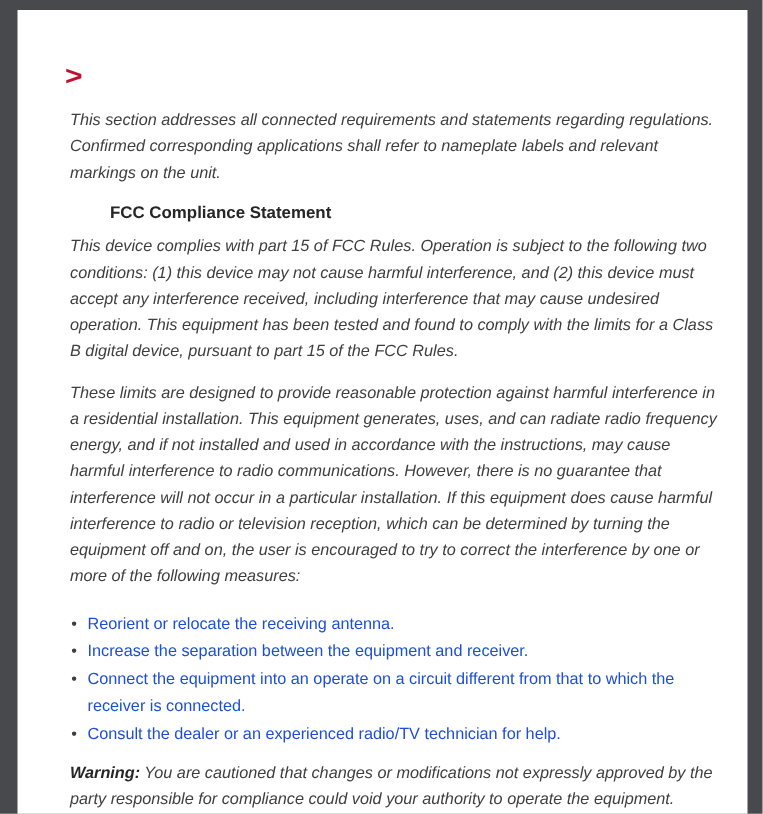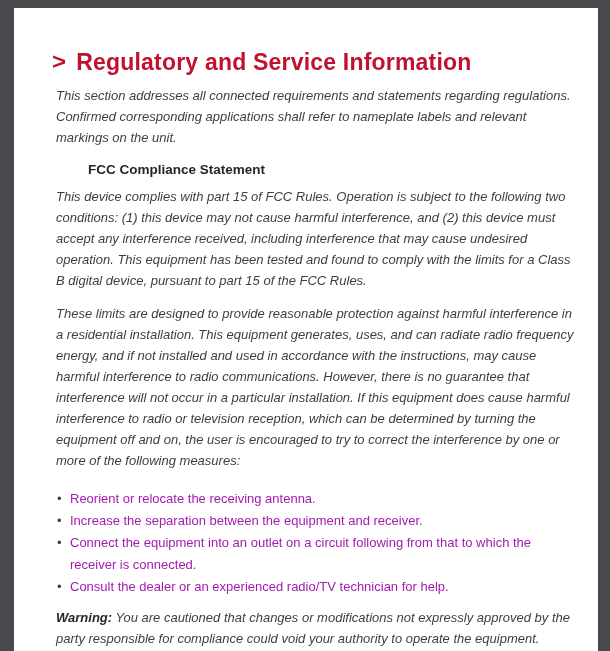--- a/index.html
+++ b/index.html
@@ -58,21 +58,21 @@
   .sub-heading {
     margin: 14px 0 0 0;
     color: #262626;
     font-size: 13.5px;
     font-weight: bold;
     padding-left: 44px;
   }
   ul.bullets {
     margin: 17px 0 0 0;
     padding: 0 0 0 26px;
-    color: #a21caf;
+    color: #1d4ed8;
     font-size: 13px;
     line-height: 22px;
     width: 500px;
     list-style: none;
   }
   ul.bullets li {
     position: relative;
   }
   ul.bullets li::before {
     content: "\2022";
@@ -88,36 +88,35 @@
     font-weight: bold;
   }
 </style>
 </head>
 <body>
 
 <div class="page">
 
   <h1 class="doc-title">
     <span class="chev">&gt;</span>
-    <span>Regulatory and Service Information</span>
   </h1>
 
 
   <p class="body">This section addresses all connected requirements and statements regarding regulations. Confirmed corresponding applications shall refer to nameplate labels and relevant markings on the unit.</p>
 
   <h3 class="sub-heading">FCC Compliance Statement</h3>
 
   <p class="body">This device complies with part 15 of FCC Rules. Operation is subject to the following two conditions: (1) this device may not cause harmful interference, and (2) this device must accept any interference received, including interference that may cause undesired operation. This equipment has been tested and found to comply with the limits for a Class B digital device, pursuant to part 15 of the FCC Rules.</p>
 
   <p class="body">These limits are designed to provide reasonable protection against harmful interference in a residential installation. This equipment generates, uses, and can radiate radio frequency energy, and if not installed and used in accordance with the instructions, may cause harmful interference to radio communications. However, there is no guarantee that interference will not occur in a particular installation. If this equipment does cause harmful interference to radio or television reception, which can be determined by turning the equipment off and on, the user is encouraged to try to correct the interference by one or more of the following measures:</p>
 
   <ul class="bullets">
     <li>Reorient or relocate the receiving antenna.</li>
     <li>Increase the separation between the equipment and receiver.</li>
-    <li>Connect the equipment into an outlet on a circuit following from that to which the receiver is connected.</li>
+    <li>Connect the equipment into an operate on a circuit different from that to which the receiver is connected.</li>
     <li>Consult the dealer or an experienced radio/TV technician for help.</li>
   </ul>
 
   <p class="body warning">
     <b>Warning:</b><span> You are cautioned that changes or modifications not expressly approved by the party responsible for compliance could void your authority to operate the equipment.</span>
   </p>
 
 </div>
 
 </body></html>

